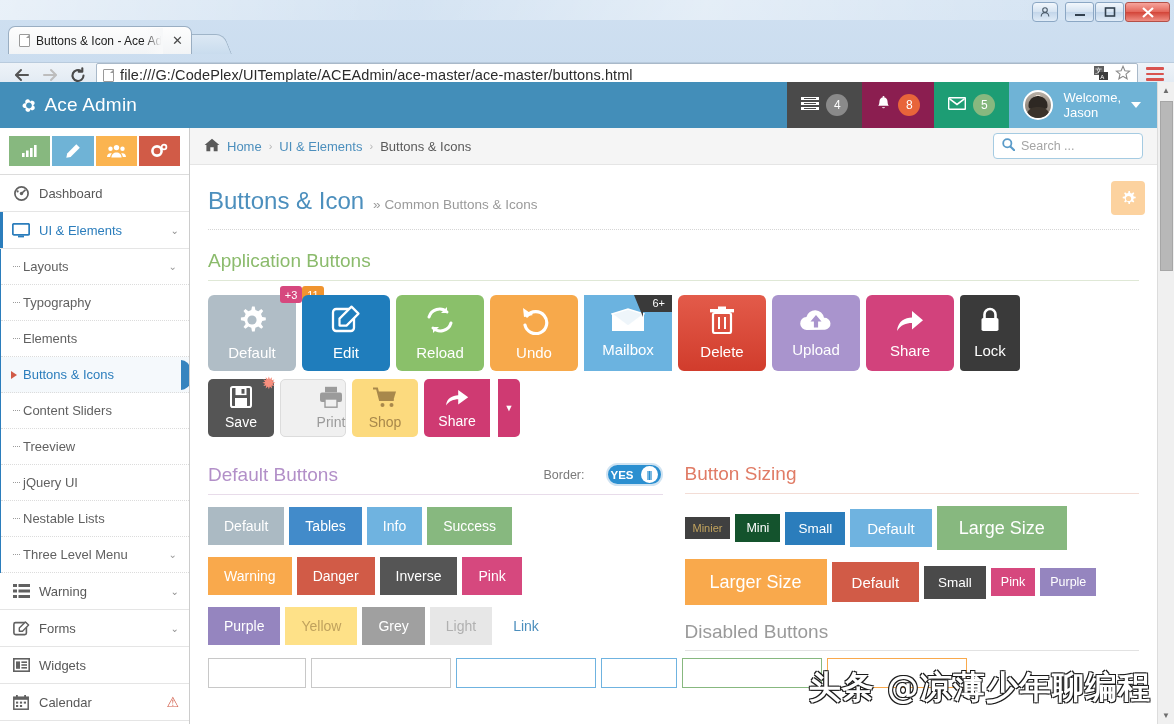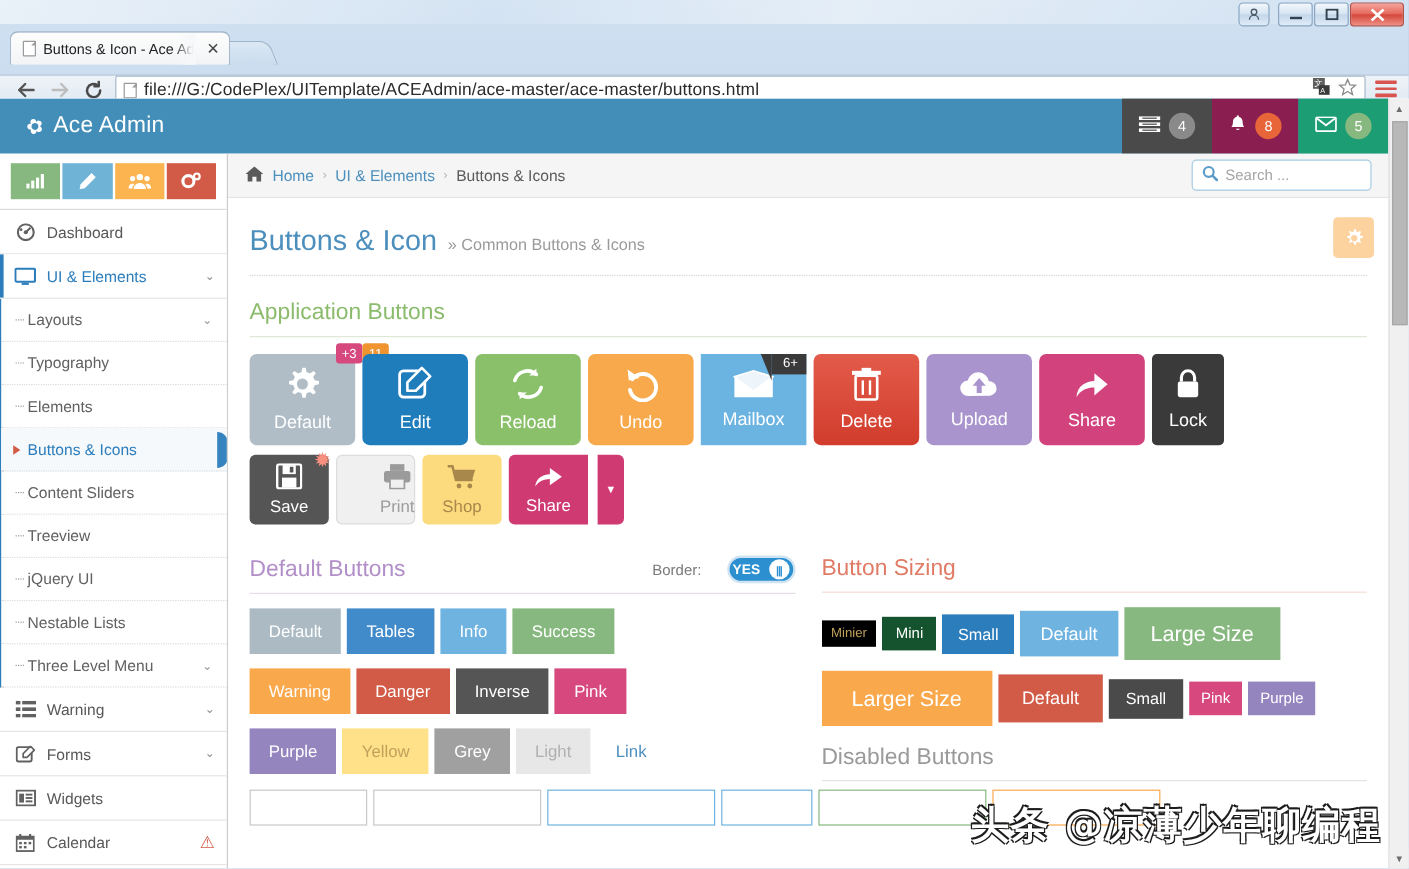--- a/index.html
+++ b/index.html
@@ -274,21 +274,21 @@
   .b-purple { background: #9585bf; }
   .b-yellow { background: #fee188; color: #c0a25d; }
   .b-grey { background: #a0a0a0; }
   .b-light { background: #e7e7e7; color: #b0b0b0; }
   .b-link { background: transparent; color: #4c8fbd; }
 
   
   .size-row { display: flex; gap: 5px; margin-top: 12px; align-items: center; }
   .size-row.r2 { margin-top: 9px; }
   .sz { color: #fff; display:flex; align-items:center; justify-content:center; white-space: nowrap; }
-  .sz-minier { height: 22px; padding: 0 8px; font-size: 11px; background: #000000; color: #c0a25d; }
+  .sz-minier { height: 22px; padding: 0 8px; font-size: 11px; background: #404040; color: #c0a25d; }
   .sz-mini { height: 28px; padding: 0 11px; font-size: 12.5px; background: #14532d; }
   .sz-small { height: 33px; padding: 0 13px; font-size: 13.5px; background: #2b7dbc; }
   .sz-default { height: 38px; padding: 0 17px; font-size: 15px; background: #6fb3e0; }
   .sz-large { height: 44px; padding: 0 22px; font-size: 18px; background: #87b87f; }
   .sz-larger { height: 46px; padding: 0 25px; font-size: 18px; background: #f9a94c; }
   .sz-d2 { height: 40px; padding: 0 20px; font-size: 15px; background: #d15b47; }
   .sz-s2 { height: 33px; padding: 0 14px; font-size: 13.5px; background: #4a4a4a; }
   .sz-pink { height: 28px; padding: 0 10px; font-size: 12.5px; background: #d6487e; }
   .sz-purple { height: 28px; padding: 0 10px; font-size: 12.5px; background: #9585bf; }
 
@@ -440,20 +440,28 @@
           <div class="nav-item green">
             <span>
               <svg width="18" height="13" viewBox="0 0 18 13">
                   <rect x=".6" y=".6" width="16.8" height="11.8" rx="1.4" fill="none" stroke="#fff" stroke-width="1.6"></rect>
                   <path d="M1.6 1.8 L9 7.4 L16.4 1.8" fill="none" stroke="#fff" stroke-width="1.6"></path>
                 </svg>
             </span>
             <span class="badge-pill bp-green">5</span>
           </div>
 
+          <div class="nav-item user">
+            <span class="avatar"></span>
+            <span id="welcome">
+              <span>Welcome,</span><br>
+              <span>Jason</span>
+            </span>
+            <span class="caret-d"></span>
+          </div>
         </div>
 
         <div id="body-split">
 
           <div id="sidebar">
             <div id="shortcut-row">
               <div class="sc-btn sc-green">
                 <svg width="17" height="14" viewBox="0 0 17 14">
                     <rect x="1" y="9" width="2.6" height="4" fill="#fff"></rect>
                     <rect x="5" y="6.5" width="2.6" height="6.5" fill="#fff"></rect>

